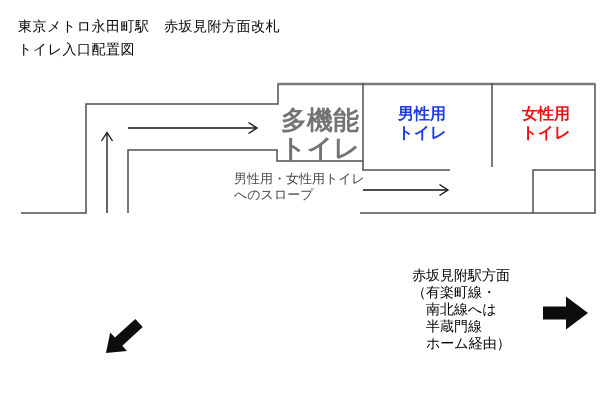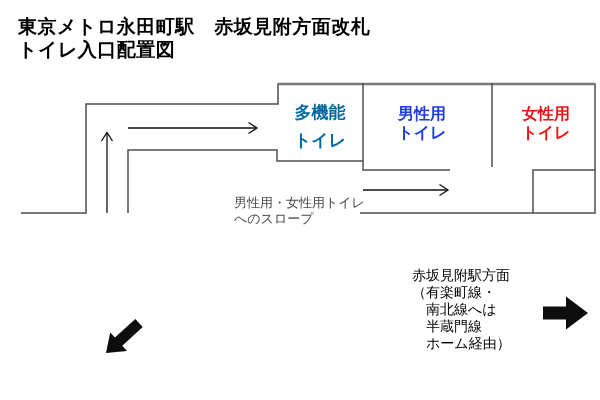--- a/index.html
+++ b/index.html
@@ -2,30 +2,30 @@
 <html><head>
 <meta charset="utf-8">
 <style>
   html,body{margin:0;padding:0;background:#fff;}
   .stage{
     position:relative;width:600px;height:400px;background:#ffffff;overflow:hidden;
     font-family:"Liberation Sans","DejaVu Sans",sans-serif;color:#000;
   }
   .abs{position:absolute;white-space:pre-line;}
   .title{
-    left:18px;top:15px;font-size:19px;font-weight:bold;line-height:23px;
+    left:18px;top:15px;font-size:14px;font-weight:normal;line-height:23px;
     letter-spacing:0.5px;
   }
   svg.floor{position:absolute;left:0;top:0;}
   .mf-slope-label{left:88px;top:105px;font-size:14px;font-weight:600;}
   .room-label{text-align:center;font-weight:bold;}
-  .mf-room{left:270px;top:99px;width:100px;font-size:17px;line-height:28px;color:#0369a1;}
+  .mf-room{left:270px;top:106px;width:100px;font-size:26px;line-height:28px;color:#737373;}
   .mens-room{left:372px;top:104px;width:100px;font-size:16px;line-height:19px;color:#1C3BE4;text-align:center;}
   .womens-room{left:494px;top:104px;width:104px;font-size:16px;line-height:19px;color:#EE1111;}
-  .mw-slope-label{left:234px;top:171px;font-size:13px;line-height:16px;color:#4a4a4a;margin-top:24px;}
+  .mw-slope-label{left:234px;top:171px;font-size:13px;line-height:16px;color:#4a4a4a;}
   .gate-label{left:95px;top:265px;font-size:14px;line-height:17px;}
   .platform-label{left:412px;top:267px;font-size:14px;line-height:17px;}
 </style>
 </head>
 <body>
 
 <div class="stage">
 
   <svg class="floor" width="600" height="400" viewBox="0 0 600 400">
 

